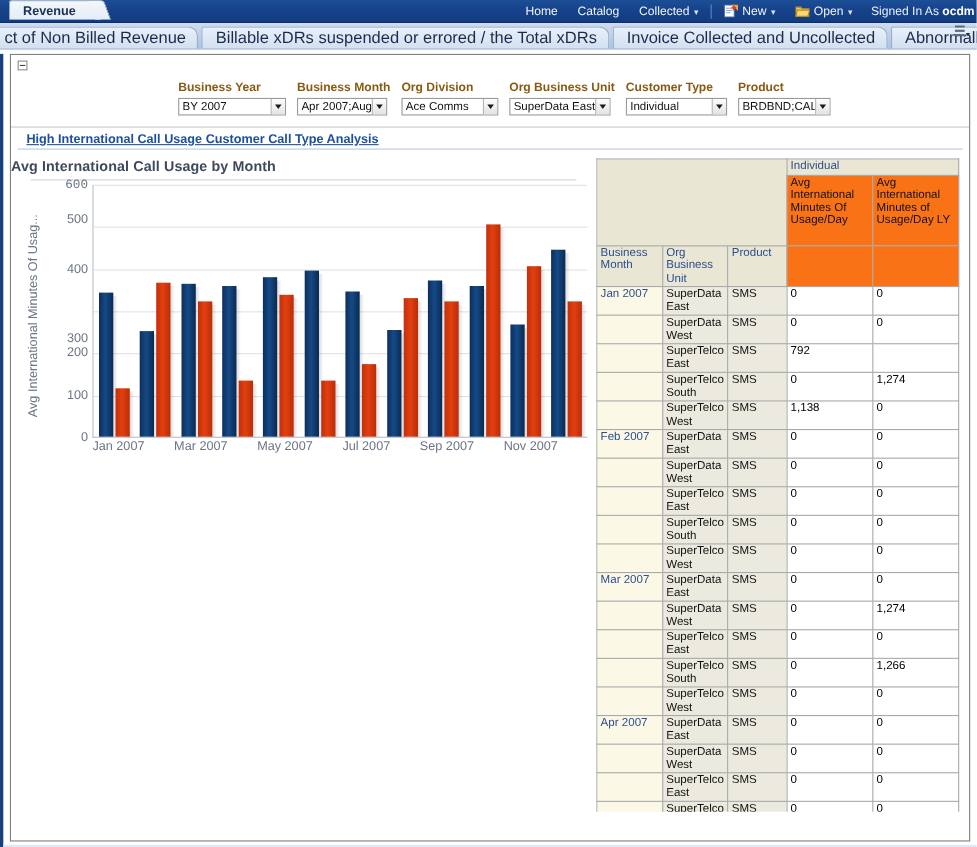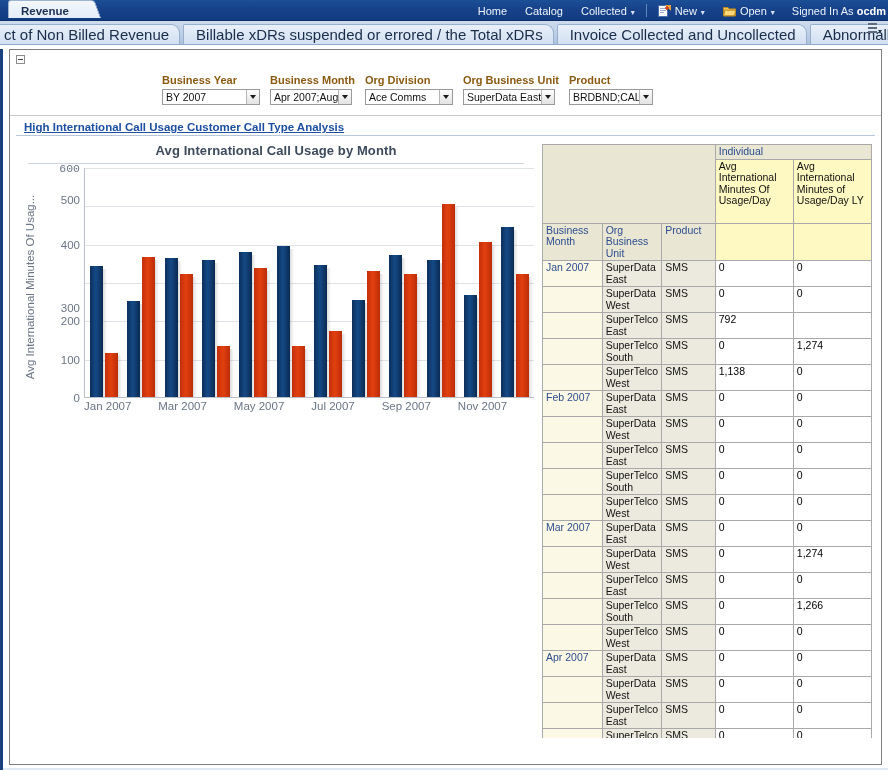--- a/index.html
+++ b/index.html
@@ -182,21 +182,20 @@
     color: #1d4fa0; font-weight: bold; font-size: 11.5px;
     text-decoration: underline;
     padding: 5px 0 0 14px; display: inline-block;
   }
   .link-rule { border-bottom: 1px solid #b9c7dc; margin: 2px 6px 0 6px; }
 
   
   .lower { display: flex; height: 602px; }
   .chart-pane { width: 538px; position: relative; }
   .chart-title {
-    text-align: center;
     font-size: 13px; font-weight: bold; color: #3d4a5c;
     padding-top: 7px; letter-spacing: .1px;
   }
   .chart-rule { border-bottom: 1px solid #cfd5de; margin: 5px 18px 0 18px; }
 
   .plot-wrap {
     position: relative;
     margin-left: 12px;
     margin-top: 4px;
     width: 520px; height: 250px;
@@ -268,21 +267,21 @@
   table.pivot td, table.pivot th {
     border: 1px solid #a9a9a9;
     padding: 1px 3px;
     vertical-align: top;
     font-weight: normal;
     text-align: left;
     line-height: 11.5px;
   }
   .hdr-blank { background: #e9e7d4; border: 1px solid #a9a9a9; }
   .hdr-grp { background: #e9e7d4; color: #2d4d8e; }
-  .hdr-meas { background: #fef9c3; color: #111; }
+  .hdr-meas { background: #f97316; color: #111; }
   .hdr-dim { background: #e9e7d4; color: #2d4d8e; }
   .c-month { background: #fbf9e6; color: #2d4d8e; white-space: nowrap; }
   .c-dim  { background: #eceade; color: #111; }
   .c-num  { background: #ffffff; text-align: right; }
   col.c1 { width: 58px; } col.c2 { width: 58px; } col.c3 { width: 52px; }
   col.c4 { width: 76px; } col.c5 { width: 76px; }
   .bottom-strip {
     position:absolute; left:0; right:0; bottom:0; height:6px; background:#dfe9f5;
   }
 </style>
@@ -380,20 +379,29 @@
       <div class="fgroup">
         <div class="flabel">Org Business Unit</div>
         <div class="fselect w-obu">
           <span class="val">SuperData East</span>
           <span class="arrow">
               <i></i>
             </span>
         </div>
       </div>
       <div class="fgroup">
+        <div class="flabel">Customer Type</div>
+        <div class="fselect w-ct">
+          <span class="val">Individual</span>
+          <span class="arrow">
+              <i></i>
+            </span>
+        </div>
+      </div>
+      <div class="fgroup">
         <div class="flabel">Product</div>
         <div class="fselect w-pr">
           <span class="val">BRDBND;CALL;</span>
           <span class="arrow">
               <i></i>
             </span>
         </div>
       </div>
     </div>
 

